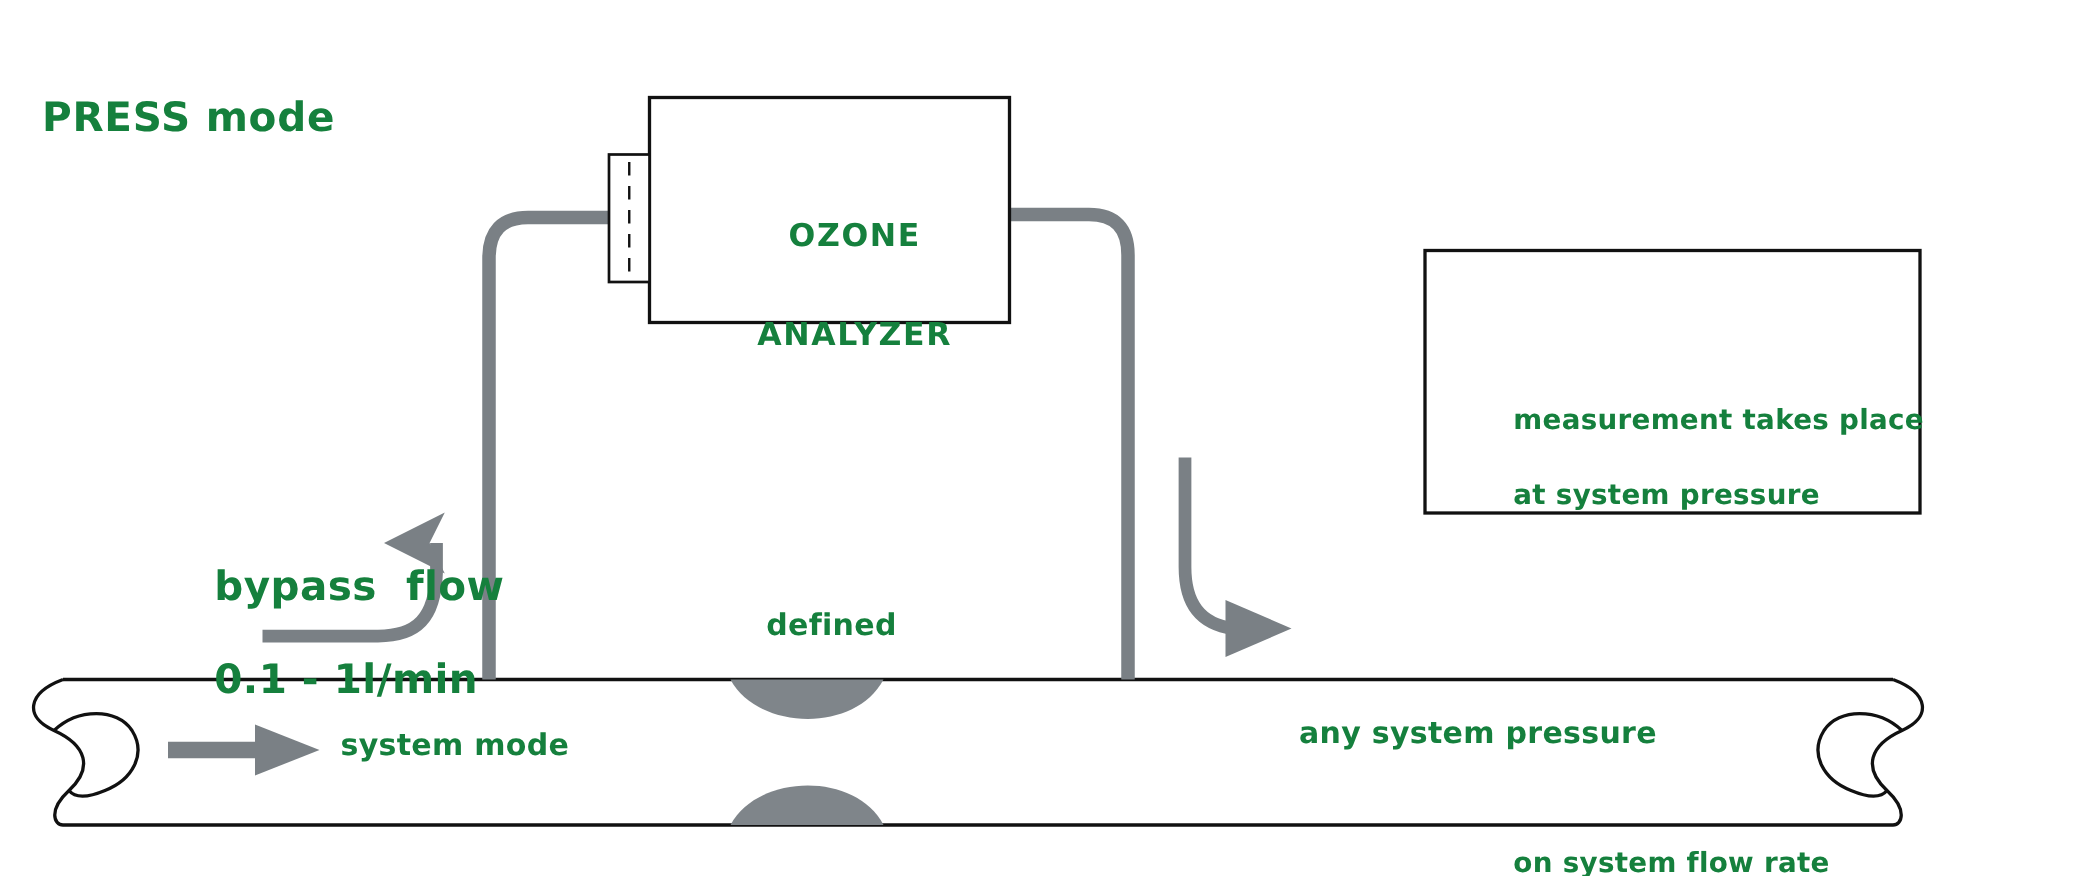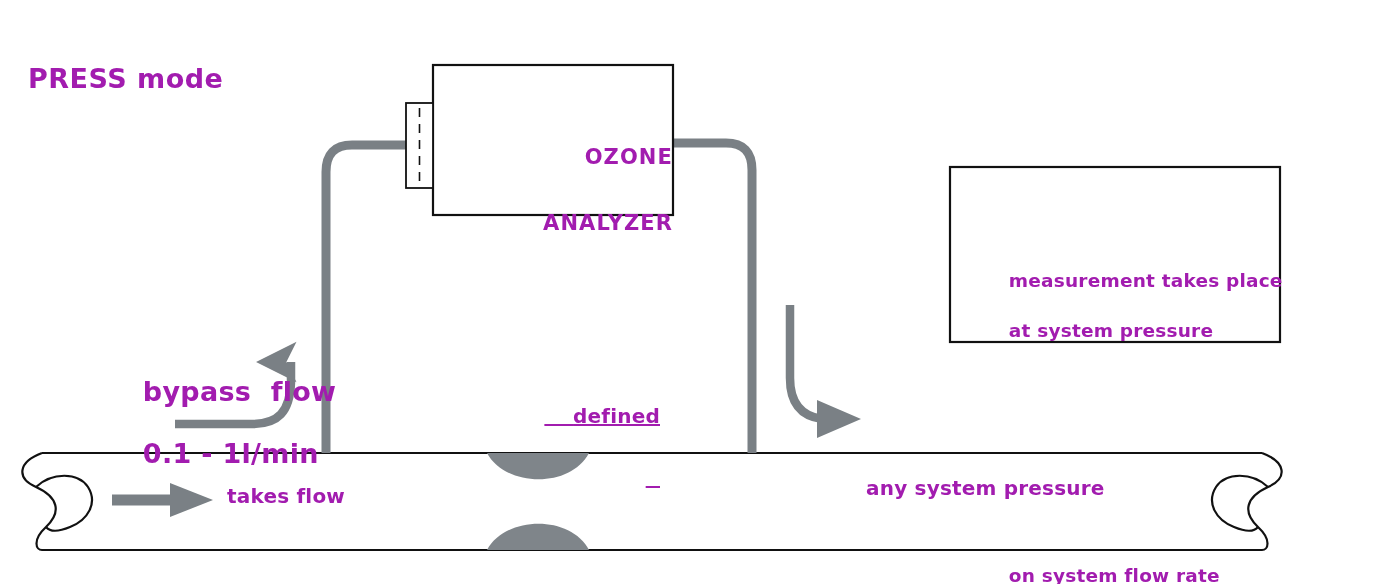--- a/index.html
+++ b/index.html
@@ -21,54 +21,53 @@
     position: absolute;
     left: 0;
     top: 0;
     width: 1385px;
     height: 584px;
   }
   .lbl {
     position: absolute;
     font-family: "DejaVu Sans", sans-serif;
     font-weight: bold;
-    color: #a21caf;
+    color: #15803d;
     white-space: pre;
     letter-spacing: 0.2px;
   }
   #mode-title {
     left: 28px;
     top: 63px;
     font-size: 27px;
     letter-spacing: 0.5px;
   }
   #analyzer-label {
     left: 433px;
     top: 108px;
     width: 240px;
-    text-align: right;
+    text-align: center;
     font-size: 21px;
     line-height: 33px;
     letter-spacing: 1.1px;
   }
   #bypass-label {
     left: 104px;
     top: 345px;
     font-size: 27px;
     line-height: 31px;
     letter-spacing: 0.3px;
   }
   #resistance-label {
     left: 420px;
     top: 370px;
     width: 240px;
-    text-align: right;
+    text-align: center;
     font-size: 20px;
     line-height: 31px;
-    text-decoration: underline;
   }
   #systemflow-label {
     left: 227px;
     top: 484px;
     font-size: 20px;
   }
   #pressure-label {
     left: 866px;
     top: 476px;
     font-size: 20px;
@@ -151,21 +150,21 @@
 
   <div class="lbl" id="bypass-label">
     <span>bypass  flow</span><br>
     <span>0.1 - 1l/min</span>
   </div>
 
   <div class="lbl" id="resistance-label">
     <span>defined</span><br>
   </div>
 
-  <div class="lbl" id="systemflow-label">takes flow</div>
+  <div class="lbl" id="systemflow-label">system mode</div>
 
   <div class="lbl" id="pressure-label">any system pressure</div>
 
   <div class="lbl" id="note-box-text">
     <p class="note-para">
       <span>measurement takes place</span><br>
       <span>at system pressure</span>
     </p>
     <div class="note-gap"></div>
     <p class="note-para">

